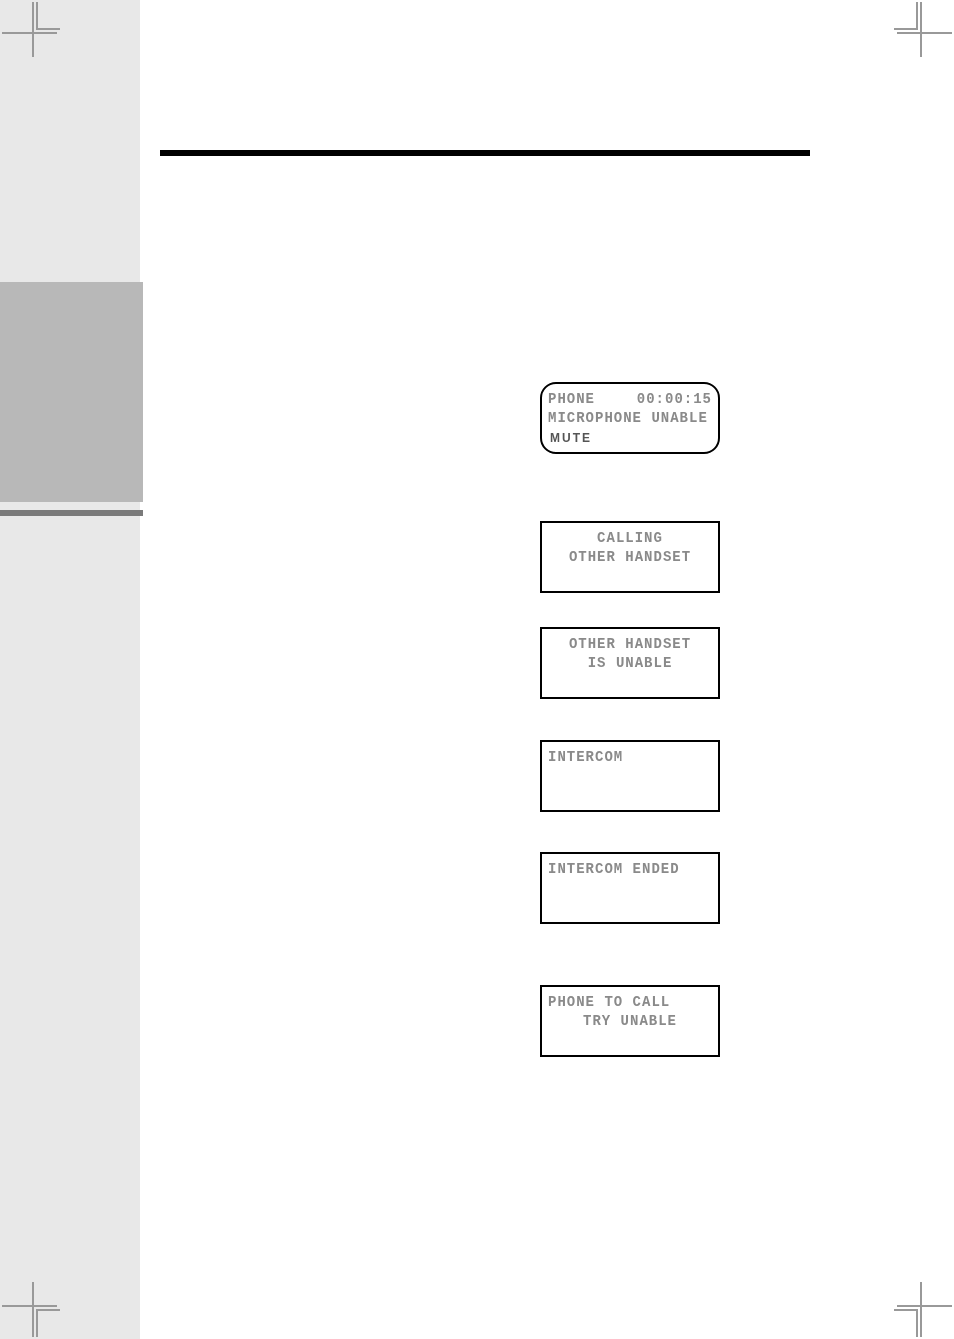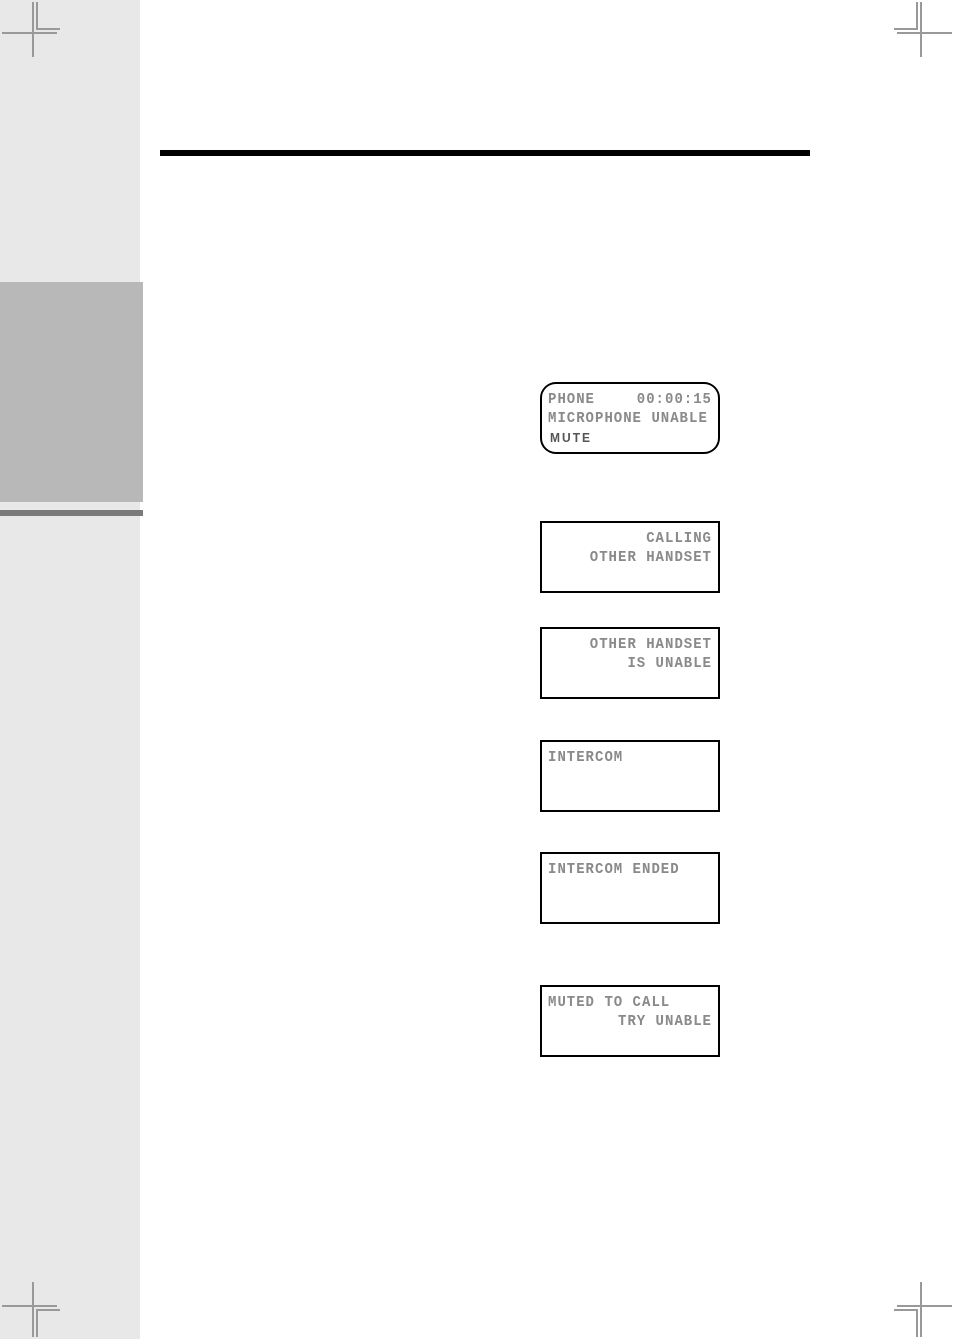--- a/index.html
+++ b/index.html
@@ -85,21 +85,21 @@
       padding: 6px 6px;
       font-family: 'Courier New', monospace;
       font-size: 14px;
       line-height: 1.35;
       color: #8a8a8a;
       letter-spacing: 1px;
       font-weight: bold;
     }
     .lcd .line { white-space: pre; }
     .lcd .row { display: flex; justify-content: space-between; white-space: pre; }
-    .lcd .center { text-align: right; }
+    .lcd .center { text-align: center; }
     .lcd .mute {
       font-family: sans-serif;
       font-size: 12px;
       letter-spacing: 2px;
       color: #555;
       font-weight: bold;
       margin-top: 2px;
       margin-left: 2px;
     }
     .lcd.b1 { top: 382px; border-radius: 16px; }
@@ -155,15 +155,15 @@
 
 <div class="lcd b4">
   <div class="line">INTERCOM</div>
 </div>
 
 <div class="lcd b5">
   <div class="line">INTERCOM ENDED</div>
 </div>
 
 <div class="lcd b6">
-  <div class="line">MUTED TO CALL</div>
+  <div class="line">PHONE TO CALL</div>
   <div class="line center">TRY UNABLE</div>
 </div>
 
 </body></html>

